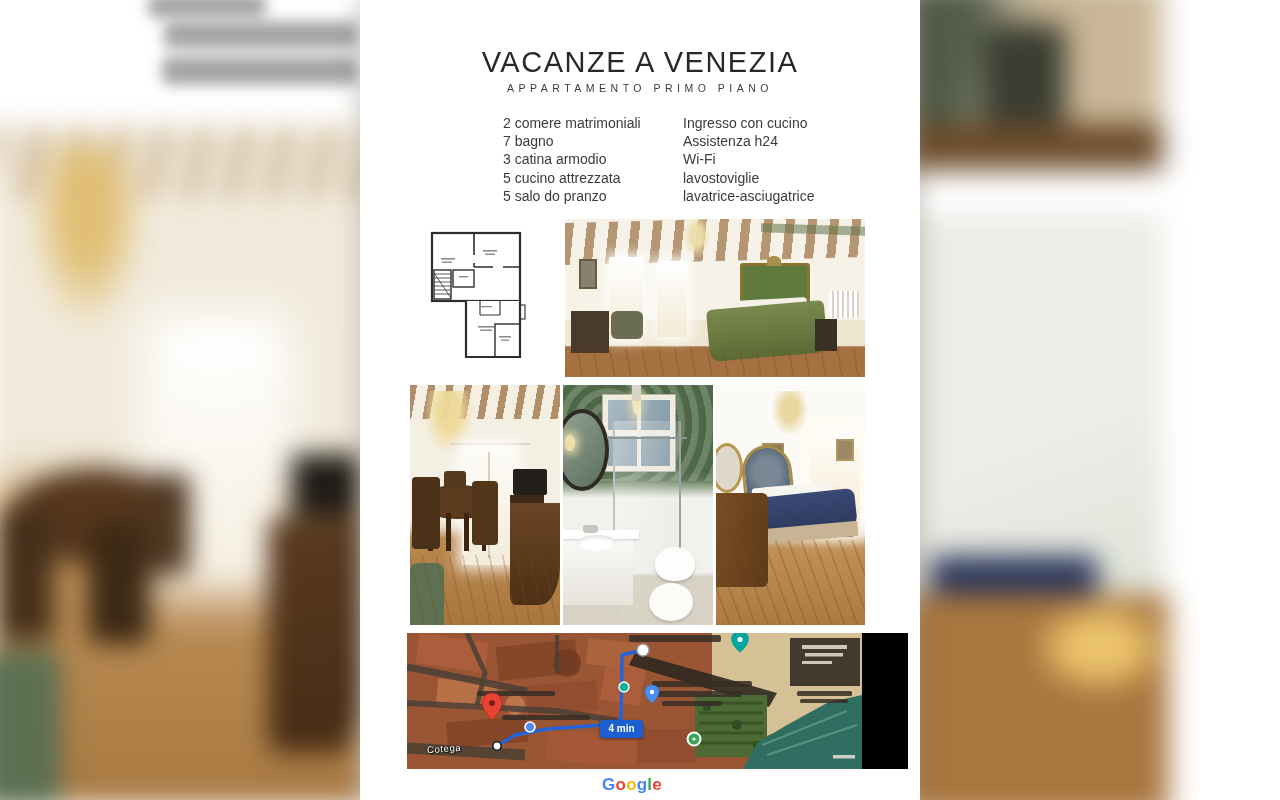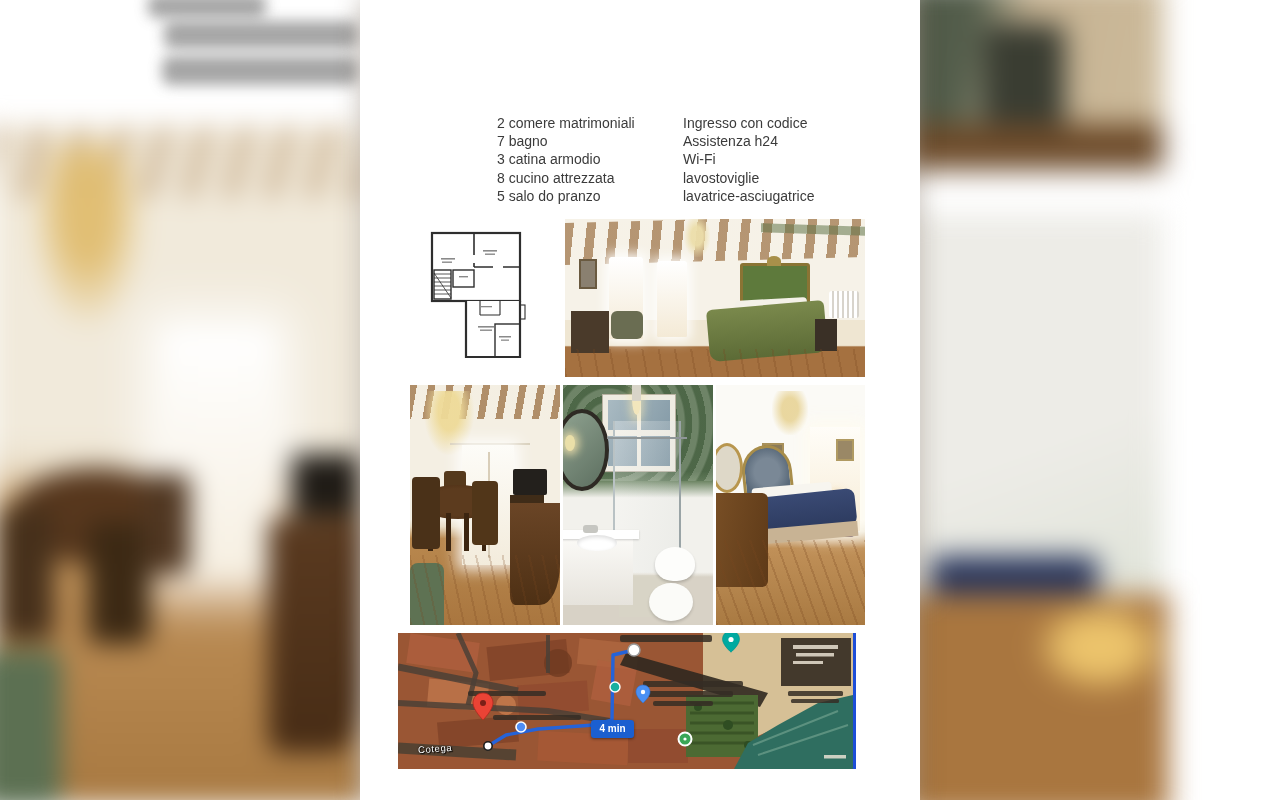--- a/index.html
+++ b/index.html
@@ -50,21 +50,21 @@
   
   .flyer{position:absolute;left:360px;top:0;width:560px;height:800px;background:#ffffff;
     box-shadow:0 0 22px 2px rgba(90,70,50,.30);}
   .title{position:absolute;top:46px;left:0;width:100%;margin:0;text-align:center;
     font-size:29px;font-weight:400;letter-spacing:1.5px;color:#282828;}
   .subtitle{position:absolute;top:82px;left:0;width:100%;text-align:center;
     font-size:10.5px;letter-spacing:4.5px;color:#3c3c3c;}
   .features{position:absolute;left:125px;top:114px;width:360px;}
   .features ul{list-style:none;margin:0;padding:0;font-size:14px;line-height:18.2px;color:#3b3b3b;}
   .feat-right{position:absolute;left:198px;top:0;}
-  .feat-left{position:absolute;left:12px;top:0;}
+  .feat-left{position:absolute;left:18px;top:0;}
 
   
   .floorplan{position:absolute;left:63px;top:221px;width:114px;height:153px;background:#fff;}
   .floorplan svg{display:block;width:100%;height:100%;}
 
   
   .photo{position:absolute;overflow:hidden;}
 
   
   .pm{left:205px;top:219px;width:300px;height:158px;
@@ -166,21 +166,21 @@
   .p2-blanket{left:40px;top:108px;width:100px;height:38px;border-radius:4px 8px 10px 6px;transform:rotate(-6deg);
     background:linear-gradient(#3a4a74,#2c3a5e);}
   .p2-bedbase{left:46px;top:140px;width:96px;height:15px;background:#c8b394;transform:rotate(-5deg);}
   .p2-nightstand{left:112px;top:120px;width:26px;height:32px;border-radius:3px;background:#7d6a78;}
   .p2-lamp{left:116px;top:110px;width:9px;height:13px;border-radius:3px;background:#e0a84e;
     box-shadow:0 0 8px 3px rgba(235,180,90,.7);}
   .p2-dresser{left:-6px;top:108px;width:58px;height:94px;border-radius:6px;
     background:linear-gradient(100deg,#7a5026,#5e3a18);}
 
   
-  .map{position:absolute;left:38px;top:633px;width:458px;height:136px;overflow:hidden;background:#1d4ed8;}
+  .map{position:absolute;left:47px;top:633px;width:501px;height:136px;overflow:hidden;background:#000000;}
   .map svg{position:absolute;left:0;top:0;}
   .map-badge{position:absolute;left:193px;top:87px;width:43px;height:18px;line-height:18px;border-radius:3px;
     background:#1b5fd0;color:#fff;font-size:10px;font-weight:bold;text-align:center;
     box-shadow:0 1px 3px rgba(0,0,0,.45);}
   .map-label{position:absolute;left:20px;top:110px;font-size:9.5px;color:#fff;letter-spacing:.6px;
     text-shadow:0 0 2px #000,1px 1px 1px #000;transform:rotate(-4deg);}
 
   
   .glogo{position:absolute;left:0;bottom:5px;width:100%;text-align:center;font-size:17px;font-weight:600;
     transform:translateX(-8px);letter-spacing:.2px;}
@@ -214,31 +214,33 @@
     <div class="bgr-blur">
       <div class="bgrA"></div>
       <div class="bgrB"></div>
       <div class="bgrNavy"></div>
       <div class="bgrFloor"></div>
     </div>
   </div>
 
   <div class="flyer">
 
+    <h1 class="title">VACANZE A VENEZIA</h1>
+    <div class="subtitle">APPARTAMENTO PRIMO PIANO</div>
 
     <div class="features">
       <ul class="feat-left">
         <li>2 comere matrimoniali</li>
         <li>7 bagno</li>
         <li>3 catina armodio</li>
-        <li>8 cucino attrezzata</li>
+        <li>5 cucino attrezzata</li>
         <li>5 salo do pranzo</li>
       </ul>
       <ul class="feat-right">
-        <li>Ingresso con codice</li>
+        <li>Ingresso con cucino</li>
         <li>Assistenza h24</li>
         <li>Wi-Fi</li>
         <li>lavostoviglie</li>
         <li>lavatrice-asciugatrice</li>
       </ul>
     </div>
 
     <div class="floorplan">
       <svg viewBox="0 0 114 153">
         <g fill="#ffffff" stroke="#2e2e2e">
@@ -406,15 +408,18 @@
         </g>
         <g>
           <path d="M85,60 c-6,0 -10,4.5 -10,10 c0,7 10,17 10,17 c0,0 10,-10 10,-17 c0,-5.5 -4,-10 -10,-10 z" fill="#ea4335" stroke="#b3261e" stroke-width=".8"></path>
           <circle cx="85" cy="70" r="3" fill="#7a1f17"></circle>
         </g>
       </svg>
       <div class="map-badge">4 min</div>
       <div class="map-label">Cotega</div>
     </div>
 
+    <div class="glogo">
+      <span style="color: rgb(66, 133, 244);">G</span><span style="color: rgb(234, 67, 53);">o</span><span style="color: rgb(251, 188, 5);">o</span><span style="color: rgb(66, 133, 244);">g</span><span style="color: rgb(52, 168, 83);">l</span><span style="color: rgb(234, 67, 53);">e</span>
+    </div>
 
   </div>
 </div>
 
 </body></html>

